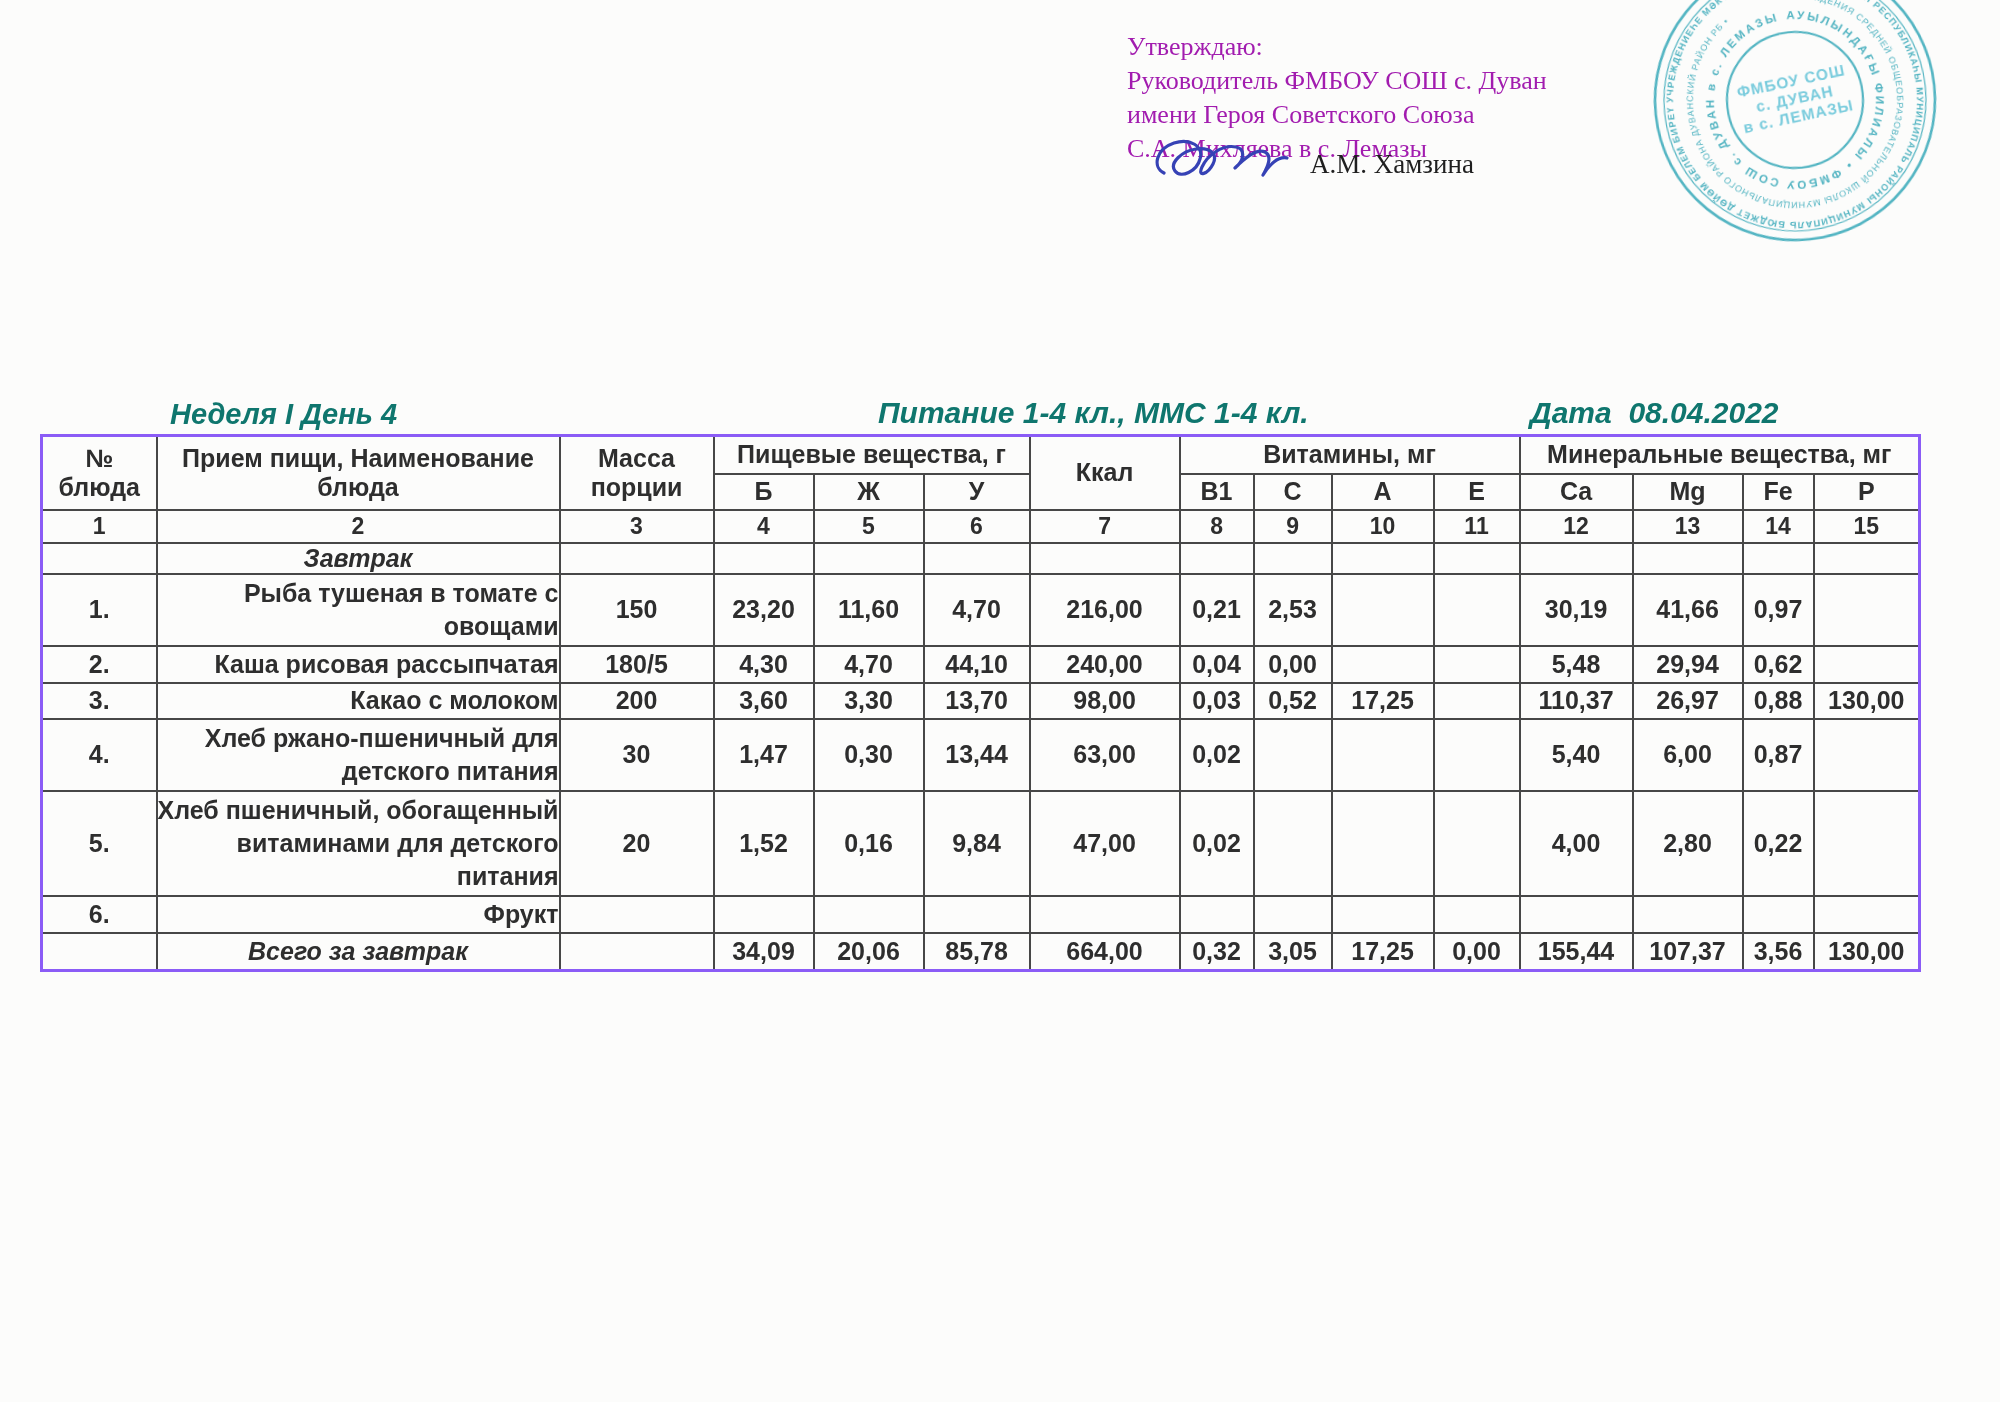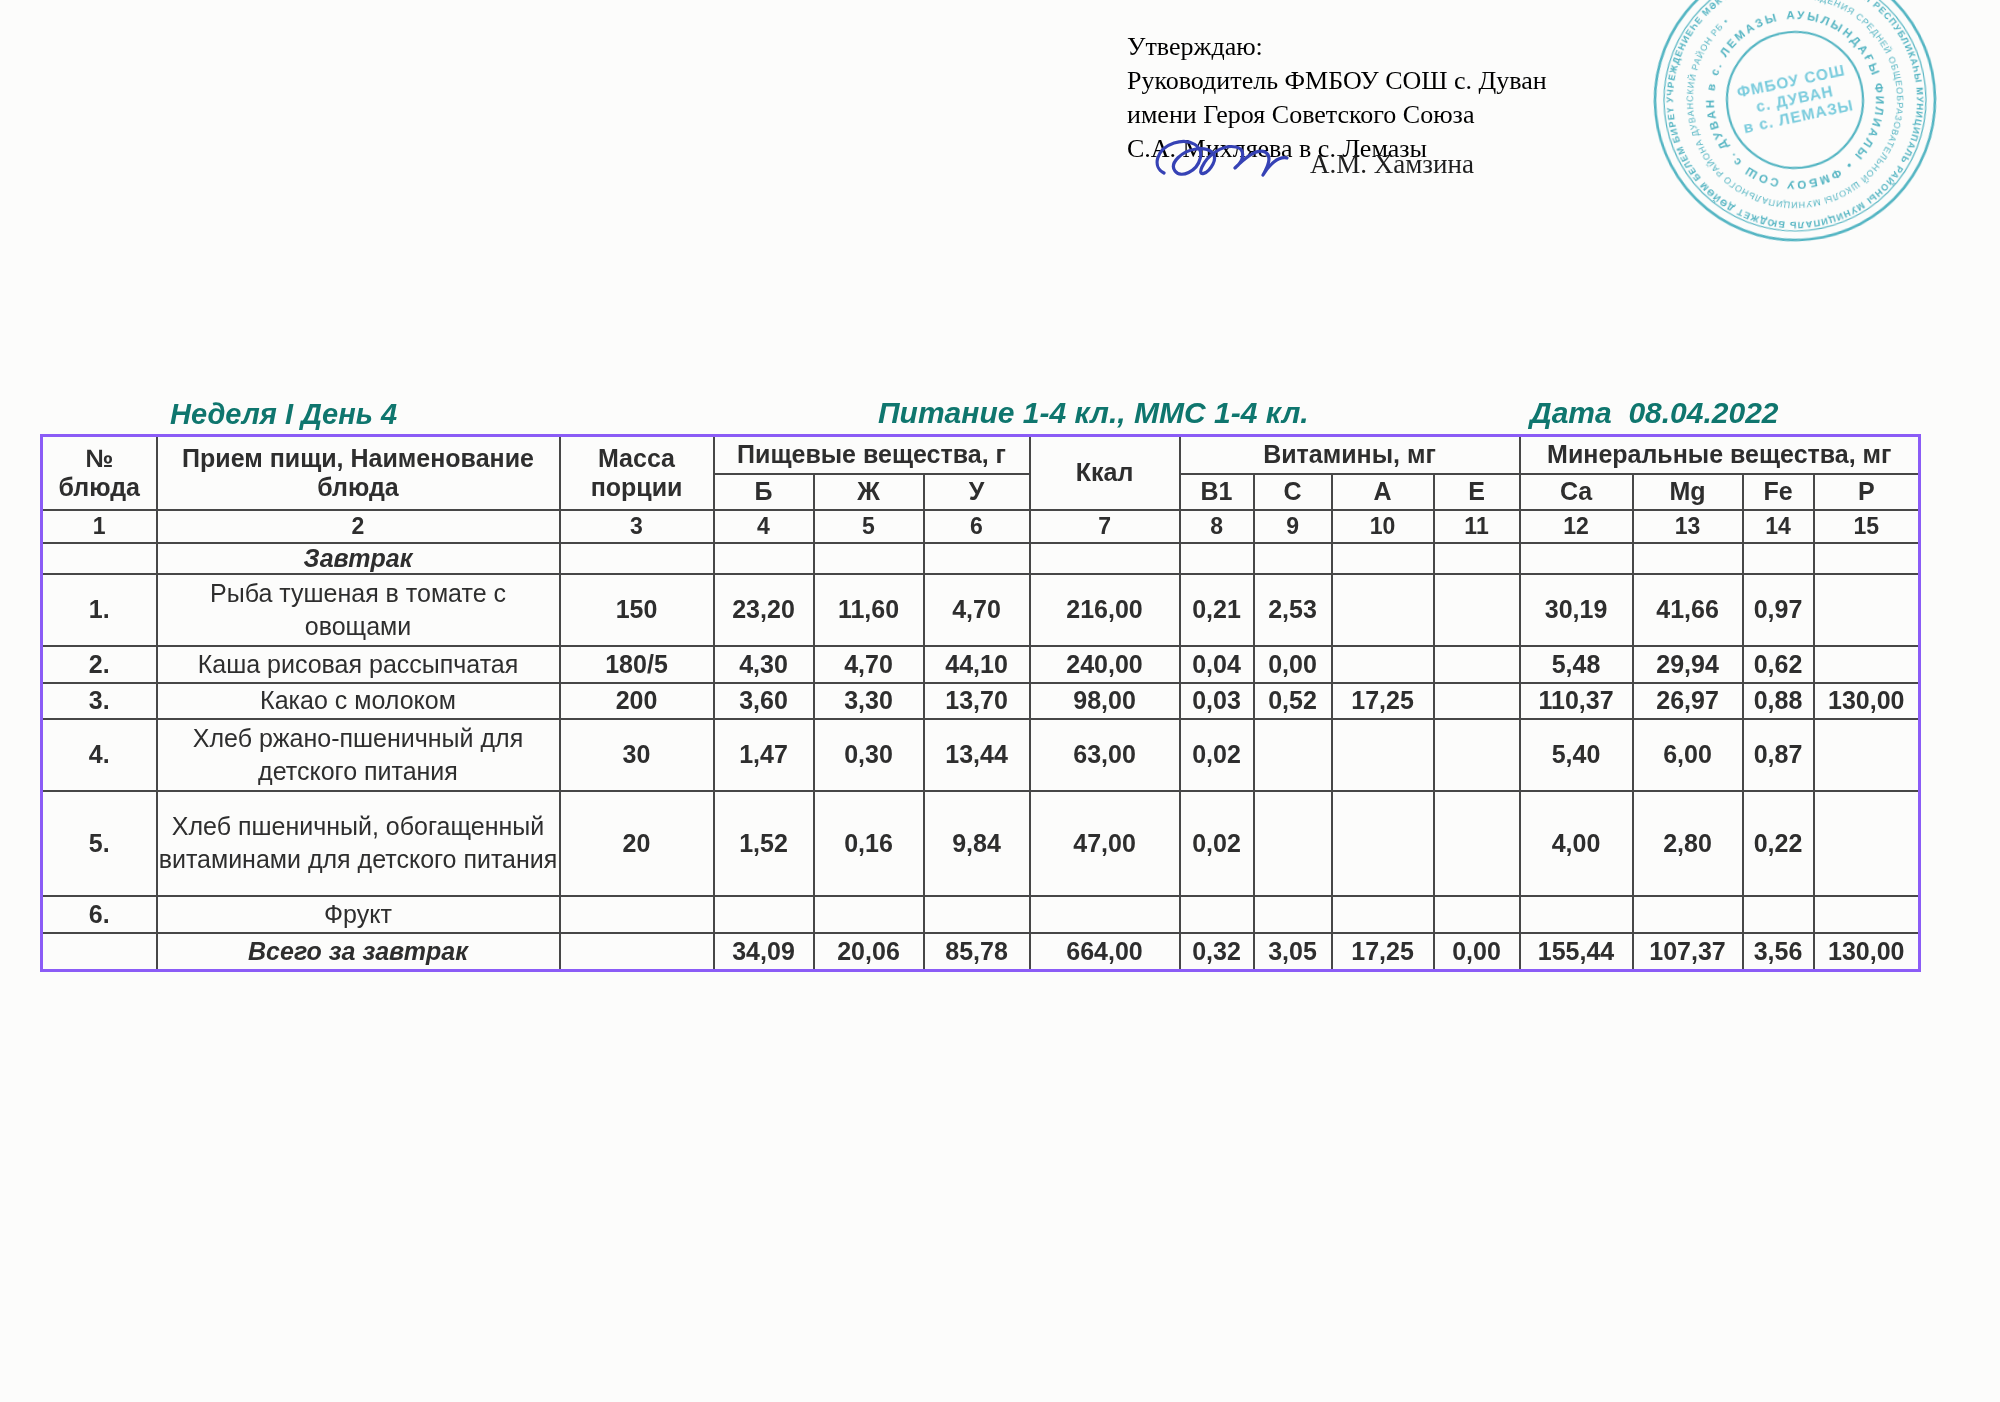--- a/index.html
+++ b/index.html
@@ -6,21 +6,21 @@
   .page{
     position:relative; width:2000px; height:1402px;
     background:#fcfcfb; overflow:hidden;
     font-family:"Liberation Sans", "DejaVu Sans", sans-serif;
     color:#2e2e2e;
   }
   
   .approval{
     position:absolute; left:1127px; top:30px; width:470px;
     font-family:"Liberation Serif","DejaVu Serif",serif;
-    font-size:26px; line-height:34px; color:#000000;
+    font-size:26px; line-height:34px; color:#a21caf;
   }
   .sig-row{position:absolute; left:1150px; top:125px; width:520px; height:75px;text-align:center;}
   .sig-row svg{position:absolute; left:0; top:4px;}
   .sig-name{
     position:absolute; left:160px; top:24px;
     font-family:"Liberation Serif","DejaVu Serif",serif;
     font-size:27px; color:#1f1f1f; white-space:nowrap;
   }
   
   .stamp{
@@ -42,21 +42,21 @@
     border-collapse:collapse; table-layout:fixed; width:1878px;
     border:3px solid #8b5cf6;
   }
   table.menu td{
     border:2px solid #474747; padding:0; vertical-align:middle;
     overflow:hidden;
   }
   .hd{font-weight:bold; text-align:center; font-size:25px; padding:0 4px;}
   .colnum{font-weight:bold; text-align:center; font-size:23px;}
   .num{font-weight:bold; text-align:center; font-size:25px;}
-  .name{font-weight:normal; text-align:center; font-size:25px; padding:2px 10px; line-height:33px;}
+  .name{font-weight:bold; text-align:right; font-size:25px; padding:2px 10px; line-height:33px;}
   .sec{font-weight:bold; font-style:italic; text-align:center; font-size:25px;}
   .tot{font-weight:bold; font-style:italic; text-align:center; font-size:25px; padding:0 10px;margin-left:16px;}
   tr.h38{height:38px;} tr.h36{height:36px;} tr.h33{height:33px;} tr.h32{height:17px;margin-top:19px;}
   tr.h72{height:72px;} tr.h37{height:37px;} tr.h105{height:105px;}
 </style>
 </head>
 <body>
 
 <div class="page">
 

